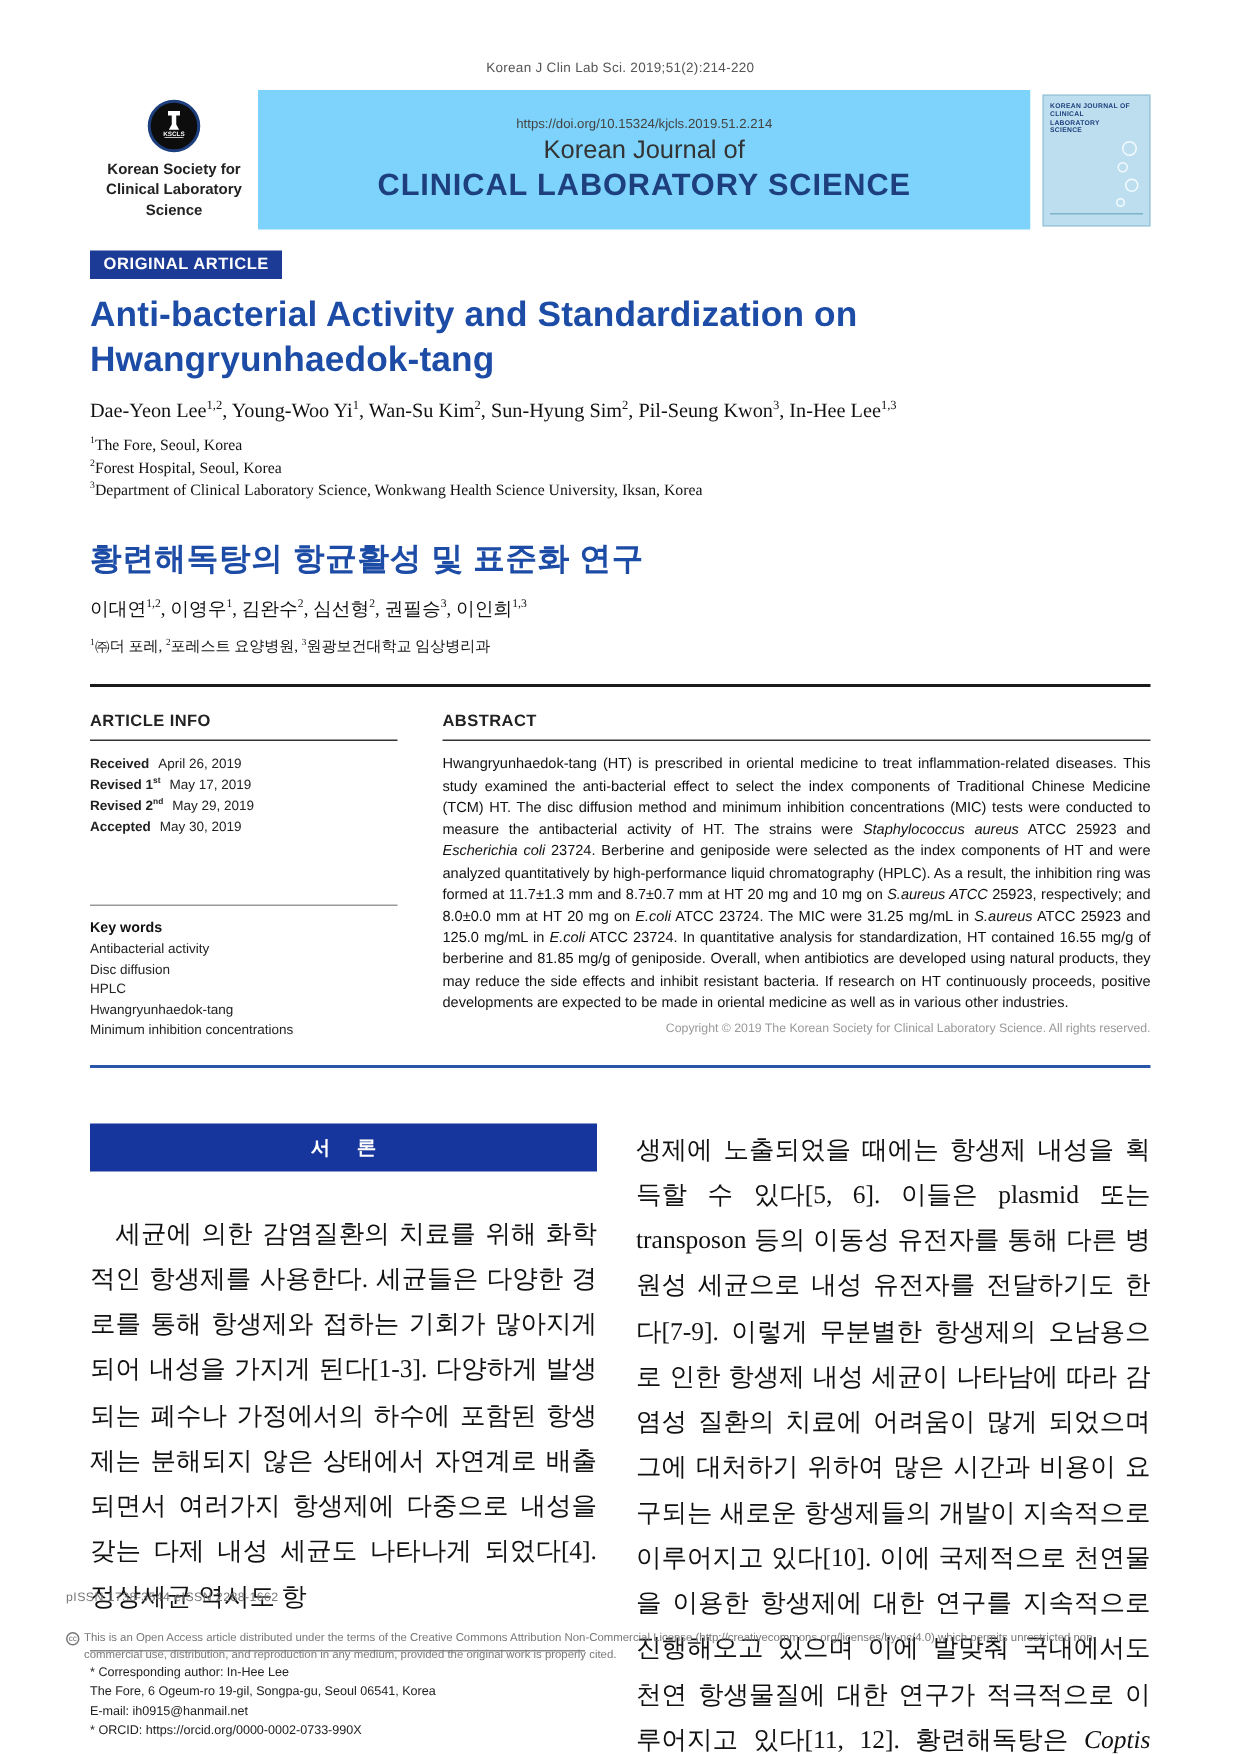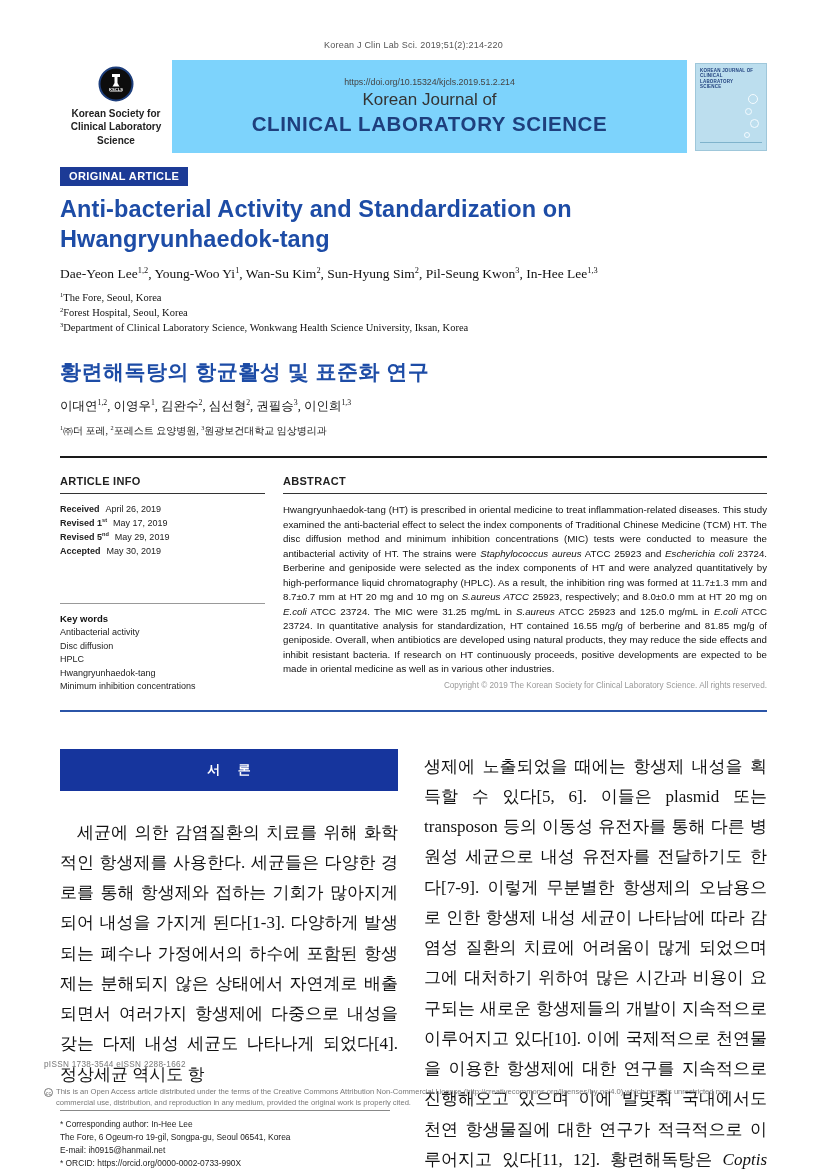--- a/index.html
+++ b/index.html
@@ -30,37 +30,37 @@
   .authors-en { margin:11px 60px 0; font-family:"Liberation Serif","DejaVu Serif",serif; font-size:13.5px; color:#111; }
   .affils-en { margin:8px 60px 0; font-family:"Liberation Serif","DejaVu Serif",serif; font-size:10.5px; line-height:1.45; color:#111; }
   sup { font-size:.62em; line-height:0; vertical-align:super; }
   .title-ko { margin:23px 60px 0; font-size:21px; font-weight:bold; color:#1d4ca6; letter-spacing:.5px; }
   .authors-ko { margin:12px 60px 0; font-family:"Liberation Serif","DejaVu Serif",serif; font-size:12.5px; }
   .affils-ko { margin:9px 60px 0; font-family:"Liberation Serif","DejaVu Serif",serif; font-size:10px; color:#111; }
 
   
   .info-abstract { margin:18px 60px 0; border-top:2px solid #1a1a1a; border-bottom:2px solid #2b55a8; display:flex; padding-bottom:16px; }
   .info-col { width:205px; }
-  .abs-col { flex:1; margin-left:18px; }
+  .abs-col { flex:1; margin-left:30px; }
   .col-heading { padding:17px 0 6px; font-size:11px; font-weight:bold; letter-spacing:.3px; color:#222; border-bottom:1.5px solid #333; }
   .dates { padding-top:9px; font-size:9px; line-height:1.55; color:#222; }
   .date-row b { font-weight:bold; }
   .date-val { padding-left:6px; }
   .kw-divider { margin-top:44px; border-top:1px solid #999; }
   .kw-heading { margin-top:9px; font-size:9.5px; font-weight:bold; }
   .kw-list { margin-top:2px; font-size:9px; line-height:1.5; color:#222; }
   .abs-text { padding-top:9px; font-size:9.7px; line-height:1.49; text-align:justify; color:#111; }
   .abs-text em { font-style:italic; }
   .copyright { margin-top:4px; text-align:right; font-size:8.2px; color:#999; }
 
   
   .body-cols { margin:37px 60px 0; display:flex; gap:26px; }
   .left-col { width:338px; }
   .right-col { flex:1; }
-  .section-badge { height:42px; background:#16359d; color:#fff; font-weight:bold; font-size:13px; letter-spacing:7px; display:flex; align-items:center; justify-content:center; padding-left:7px; }
+  .section-badge { height:32px; background:#16359d; color:#fff; font-weight:bold; font-size:13px; letter-spacing:7px; display:flex; align-items:center; justify-content:center; padding-left:7px; }
   .body-text { font-family:"Liberation Serif","DejaVu Serif",serif; font-size:17px; line-height:1.78; text-align:justify; color:#111; }
   .left-col .body-text { margin-top:27px; text-indent:1em; }
   .right-col .body-text { margin-top:3px; }
   .body-text em { font-style:italic; }
   .fn-divider { margin-top:20px; border-top:1px solid #888; width:330px; }
   .footnote { margin-top:7px; font-size:8.4px; line-height:1.55; color:#222; }
 
   
   .footer { position:absolute; left:44px; right:60px; top:1060px; }
   .issn { font-size:8.2px; color:#777; letter-spacing:.3px; }
@@ -127,21 +127,21 @@
   <div class="authors-ko"><span>이대연</span><sup>1,2</sup>, <span>이영우</span><sup>1</sup>, <span>김완수</span><sup>2</sup>, <span>심선형</span><sup>2</sup>, <span>권필승</span><sup>3</sup>, <span>이인희</span><sup>1,3</sup></div>
 
   <div class="affils-ko"><sup>1</sup>㈜더 포레, <sup>2</sup>포레스트 요양병원, <sup>3</sup>원광보건대학교 임상병리과</div>
 
   <div class="info-abstract">
     <div class="info-col">
       <div class="col-heading">ARTICLE INFO</div>
       <div class="dates">
           <div class="date-row"><b>Received</b><span class="date-val">April 26, 2019</span></div>
           <div class="date-row"><b>Revised 1</b><sup style="font-weight: bold;">st</sup><span class="date-val">May 17, 2019</span></div>
-          <div class="date-row"><b>Revised 5</b><sup style="font-weight: bold;">nd</sup><span class="date-val">May 29, 2019</span></div>
+          <div class="date-row"><b>Revised 2</b><sup style="font-weight: bold;">nd</sup><span class="date-val">May 29, 2019</span></div>
           <div class="date-row"><b>Accepted</b><span class="date-val">May 30, 2019</span></div>
         </div>
       <div class="kw-divider"></div>
       <div class="kw-heading">Key words</div>
       <div class="kw-list">
           <div>Antibacterial activity</div>
           <div>Disc diffusion</div>
           <div>HPLC</div>
           <div>Hwangryunhaedok-tang</div>
           <div>Minimum inhibition concentrations</div>

